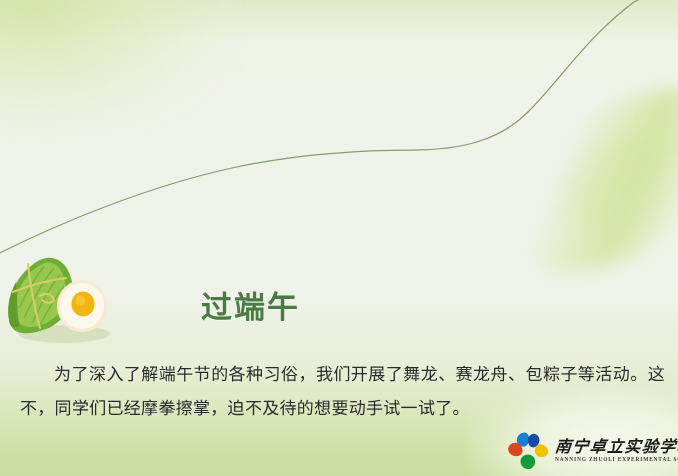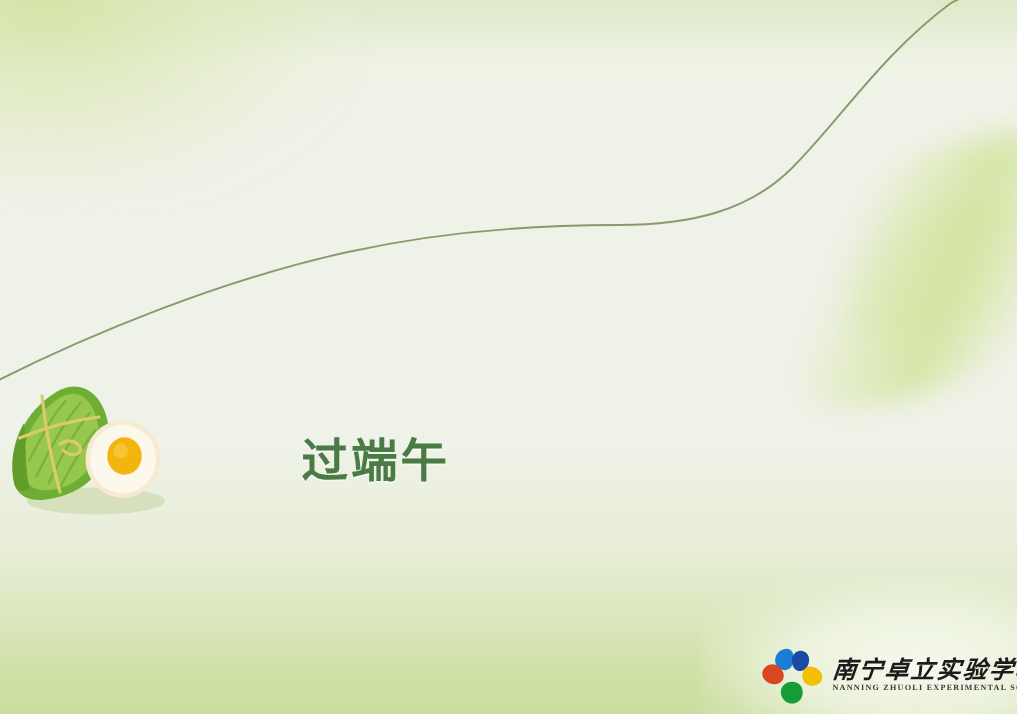--- a/index.html
+++ b/index.html
@@ -244,20 +244,21 @@
 
     <ellipse cx="80" cy="58" rx="25" ry="26" fill="#f6ead2"></ellipse>
     <ellipse cx="80" cy="58" rx="22" ry="23" fill="#fdf8ec"></ellipse>
 
     <ellipse cx="81" cy="56" rx="11.5" ry="12.5" fill="#f3b50d"></ellipse>
     <ellipse cx="78.5" cy="52.5" rx="5" ry="5" fill="#f7c93f" opacity="0.8"></ellipse>
   </svg>
 
   <h1 class="title">过端午</h1>
 
+  <p class="body-text">为了深入了解端午节的各种习俗，我们开展了舞龙、赛龙舟、包粽子等活动。这不，同学们已经摩拳擦掌，迫不及待的想要动手试一试了。</p>
 
   <div class="logo">
     <svg class="logo-mark" viewBox="0 0 46 42">
 
       <path d="M 17 3 C 22 1, 25 5, 24 11 C 23 16, 19 18, 15 16 C 10 13, 11 5, 17 3 Z" fill="#1a7fd4"></path>
 
       <path d="M 30 4 C 35 5, 36 12, 32 16 C 28 19, 24 17, 23 12 C 22 7, 26 3, 30 4 Z" fill="#1b49a6"></path>
 
       <path d="M 5 15 C 9 11, 15 13, 17 18 C 19 23, 15 27, 10 26 C 4 25, 1 19, 5 15 Z" fill="#d9461f"></path>
 

